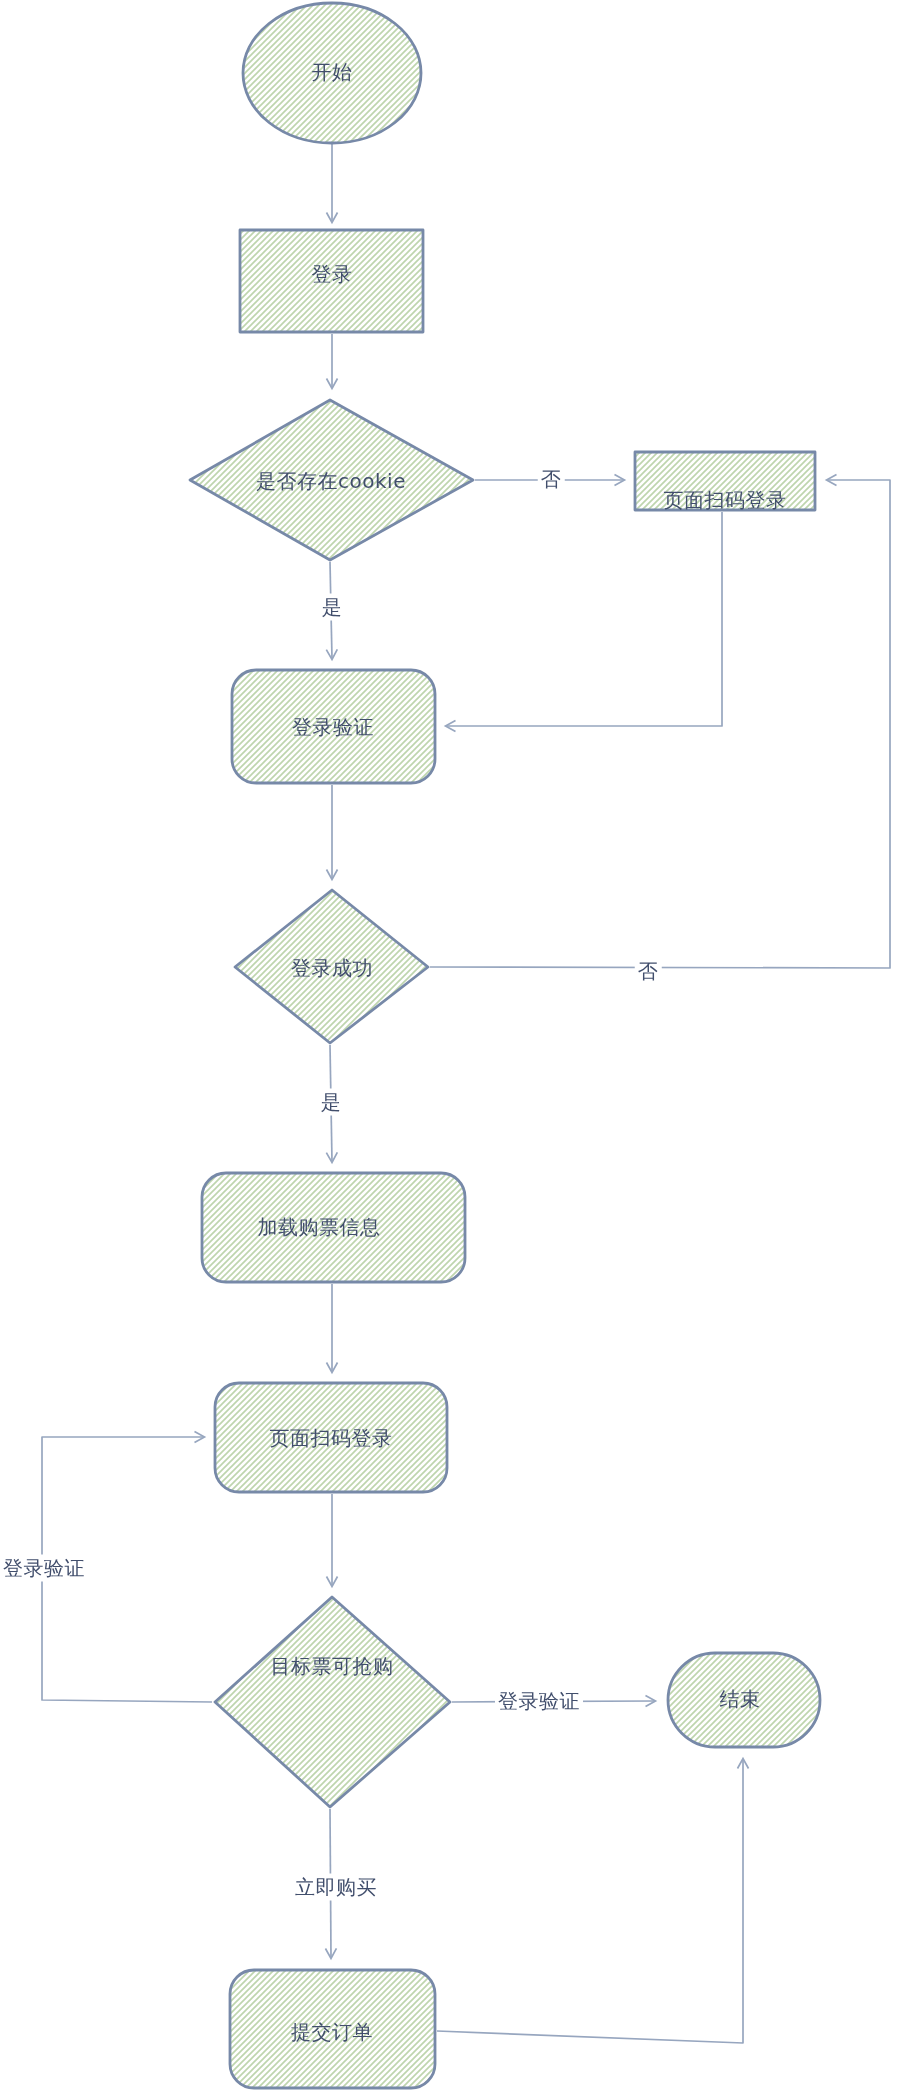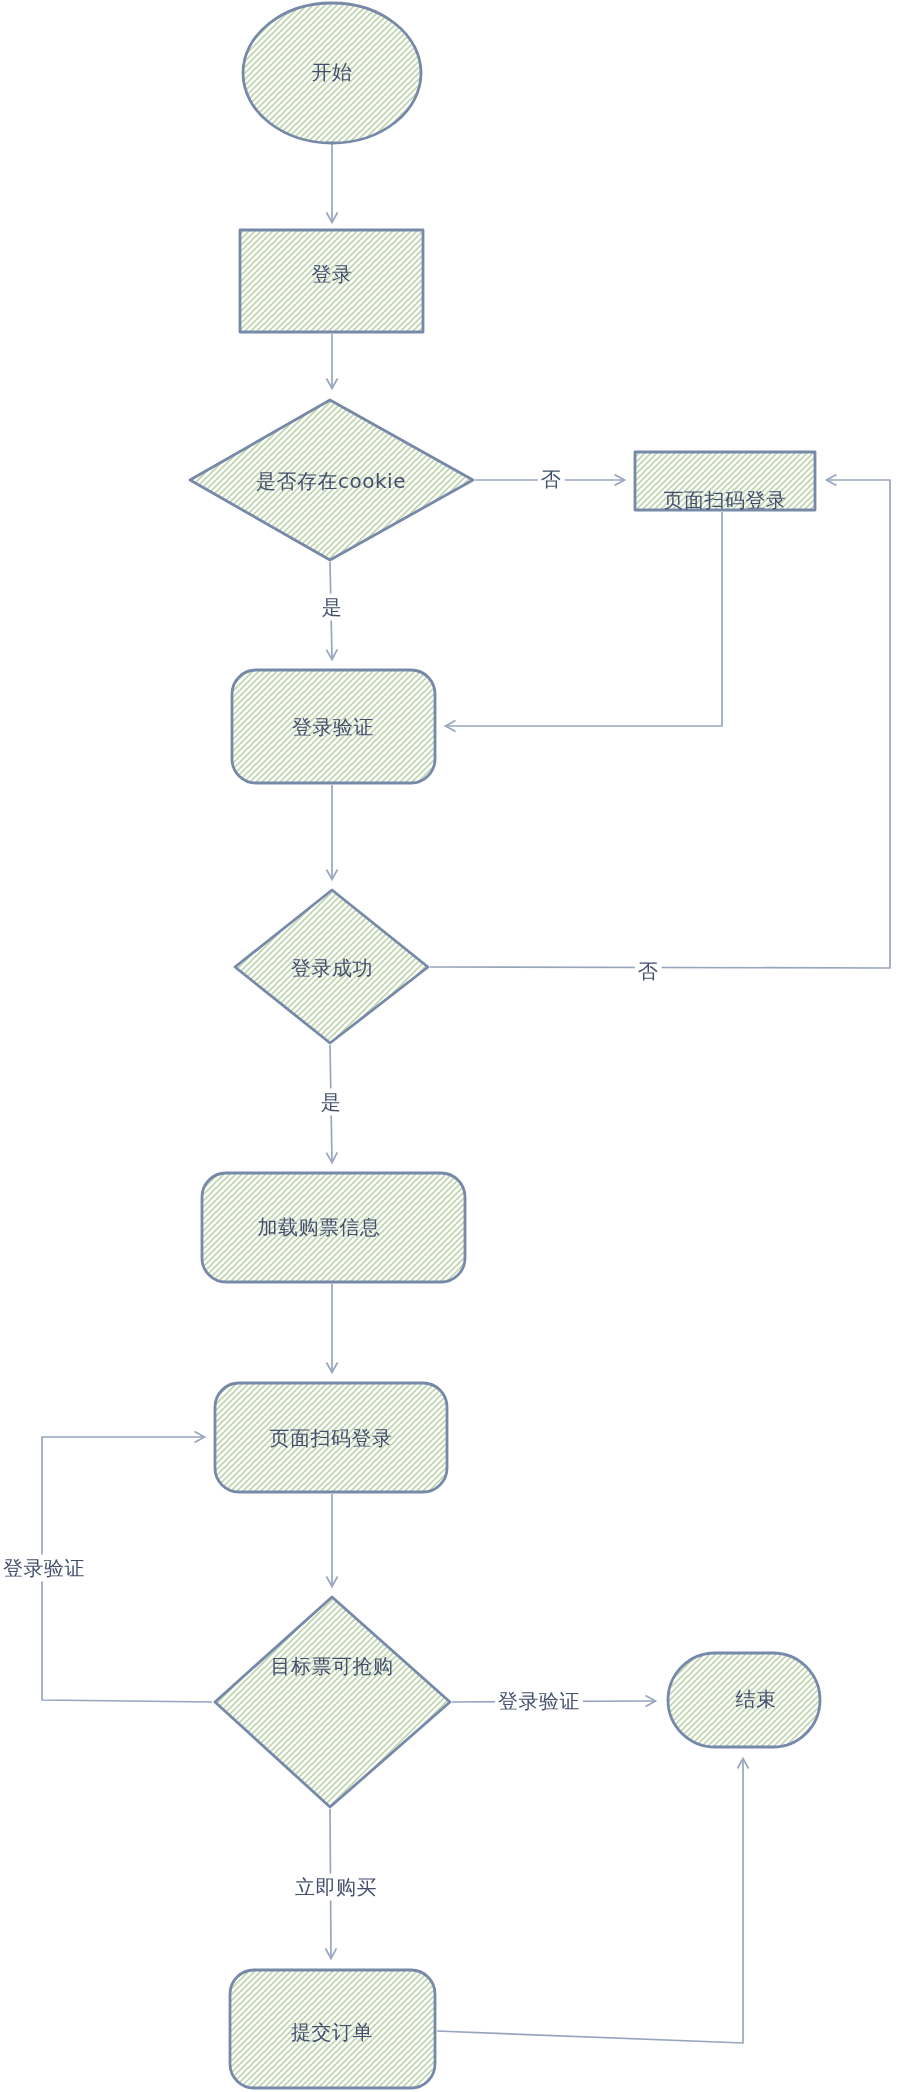--- a/index.html
+++ b/index.html
@@ -79,21 +79,21 @@
 
   <div class="node-label" style="left:332px;top:72px">开始</div>
   <div class="node-label" style="left:332px;top:274px">登录</div>
   <div class="node-label" style="left:331px;top:481px">是否存在cookie</div>
   <div class="node-label" style="left:725px;top:500px">页面扫码登录</div>
   <div class="node-label" style="left:333px;top:727px">登录验证</div>
   <div class="node-label" style="left:332px;top:968px">登录成功</div>
   <div class="node-label" style="left:319px;top:1227px">加载购票信息</div>
   <div class="node-label" style="left:331px;top:1438px">页面扫码登录</div>
   <div class="node-label" style="left:332px;top:1666px">目标票可抢购</div>
-  <div class="node-label" style="left:756px;top:1699px">结束</div>
+  <div class="node-label" style="left:740px;top:1699px">结束</div>
   <div class="node-label" style="left:332px;top:2032px">提交订单</div>
 
   <div class="edge-label" style="left:551px;top:479px">否</div>
   <div class="edge-label" style="left:332px;top:607px">是</div>
   <div class="edge-label" style="left:648px;top:971px">否</div>
   <div class="edge-label" style="left:331px;top:1102px">是</div>
   <div class="edge-label" style="left:44px;top:1568px">登录验证</div>
   <div class="edge-label" style="left:539px;top:1701px">登录验证</div>
   <div class="edge-label" style="left:336px;top:1887px">立即购买</div>
 

